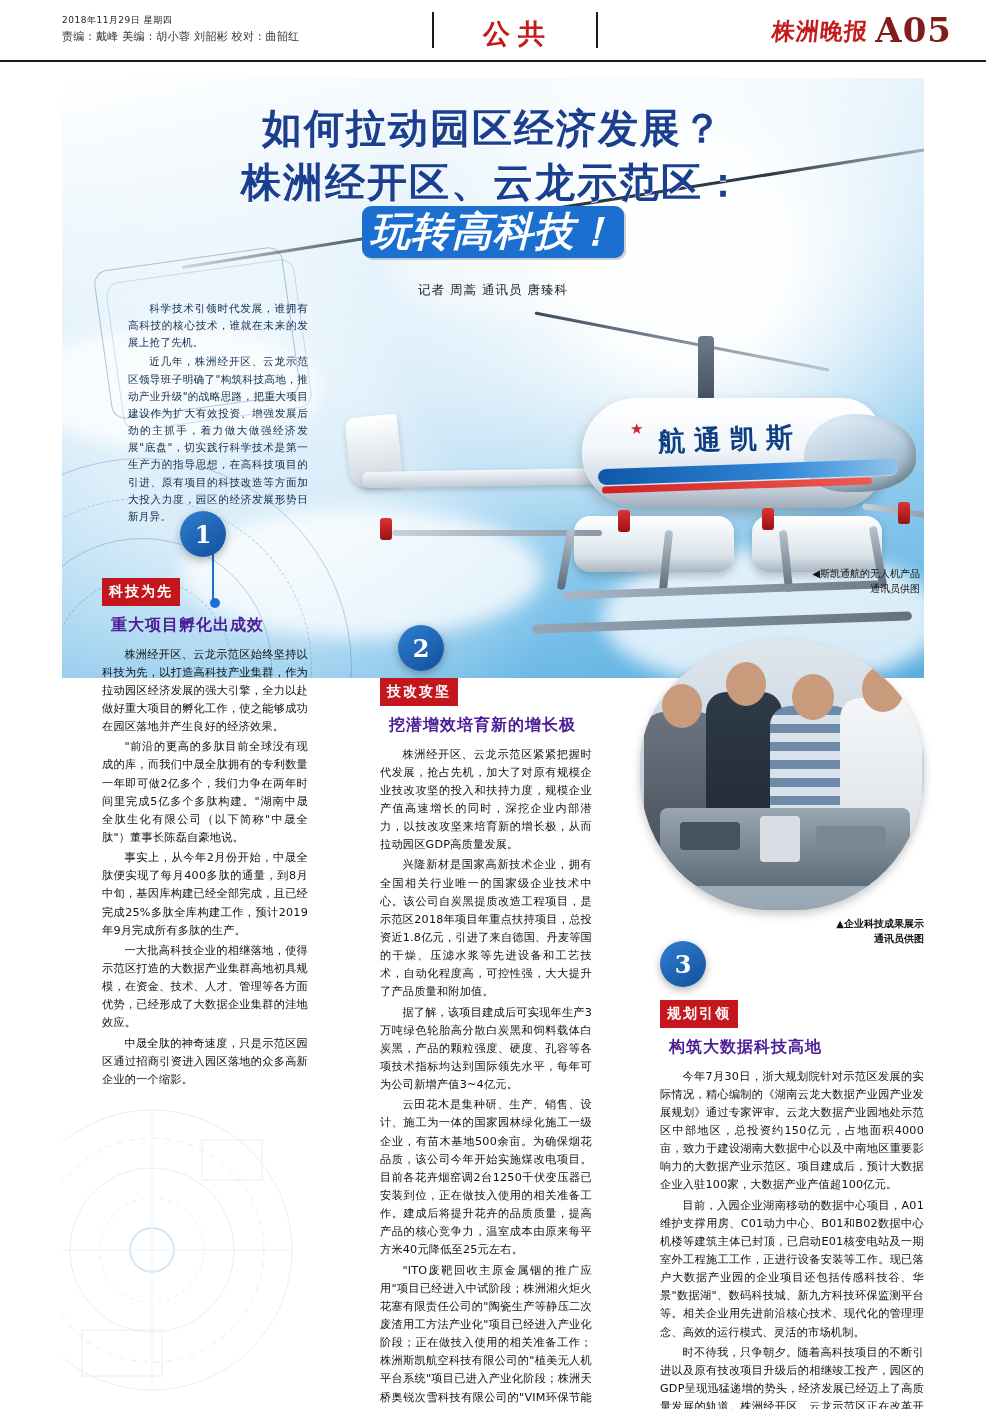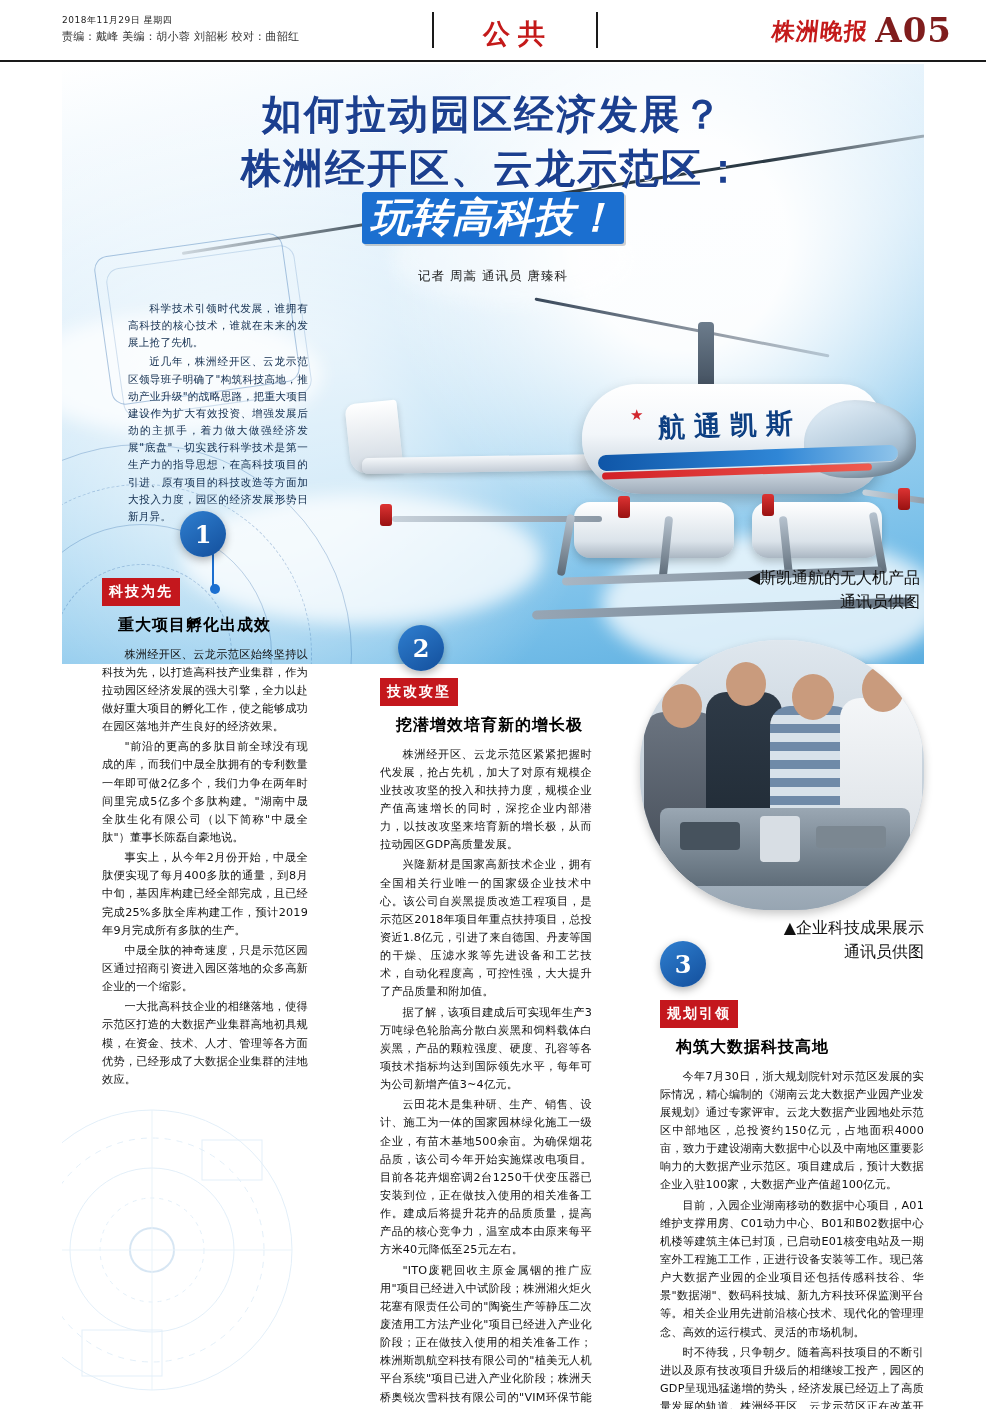--- a/index.html
+++ b/index.html
@@ -56,21 +56,21 @@
   }
   .mh-page {
     position:absolute; right:34px; top:10px;
     font-family:"DejaVu Serif","Liberation Serif",serif;
     font-size:34px; font-weight:bold; color:#7f1d1d;
     letter-spacing:1px;
   }
 
   
   .skyart {
-    position:absolute; left:62px; top:64px; width:862px; height:600px;
+    position:absolute; left:62px; top:78px; width:862px; height:600px;
     background:
       radial-gradient(circle at 72% 30%, rgba(255,255,255,.95) 0 14%, rgba(255,255,255,0) 40%),
       radial-gradient(circle at 22% 62%, rgba(255,255,255,.55) 0 16%, rgba(255,255,255,0) 46%),
       linear-gradient(168deg,#ffffff 0%,#eef7fd 18%,#cfe8f8 42%,#9fd2f0 66%,#74bde8 86%,#5aaddf 100%);
     overflow:hidden;
   }
   .cloud {
     position:absolute; border-radius:50%;
     background:rgba(255,255,255,.75); filter:blur(9px);
   }
@@ -90,21 +90,21 @@
     text-shadow:0 1px 0 #fff;
   }
   .title2row {
     margin-top:6px;
     display:flex; align-items:center; justify-content:center;
     font-weight:bold; font-size:40px; letter-spacing:2px; line-height:1.2;flex-direction:column;
   }
   .title2a { color:#1b3f8f; text-shadow:0 1px 0 #fff; }
   .title2b {
     color:#fff; background:#1b6fd0; padding:1px 8px 3px 8px;
-    border-radius:3px; font-style:italic; letter-spacing:1px;
+    border-radius:9px; font-style:italic; letter-spacing:1px;
     box-shadow:2px 2px 0 rgba(0,0,0,.18);
   }
   .byline {
     margin-top:24px; font-size:12.5px; color:#222; letter-spacing:1px;
   }
   .heli-body {
     left:520px; top:320px; width:300px; height:110px;
     border-radius:56px 40px 44px 60px/ 54px 40px 40px 54px;
     background:linear-gradient(180deg,#ffffff 0%,#f2f6fa 46%,#cfd9e2 78%,#9facba 100%);
     box-shadow:0 6px 14px rgba(0,0,0,.22);
@@ -225,42 +225,42 @@
   .machine {
     position:absolute; left:20px; top:168px; width:250px; height:78px;
     background:linear-gradient(180deg,#9aa7b3,#5f6d79);
     border-radius:8px;
   }
   .mach-detail {
     position:absolute; background:#46525d; border-radius:4px;
   }
 
   .caption {
-    position:absolute; font-size:16px; color:#111; line-height:1.5;
+    position:absolute; font-size:10px; color:#111; line-height:1.5;
     text-align:right; z-index:9;
   }
 
   
   .col {
     position:absolute;
     font-family:"DejaVu Sans","Liberation Sans",sans-serif;
     font-size:11.2px; line-height:1.62; color:#111;
     text-align:justify;
     letter-spacing:.2px;
   }
   .col p { margin:0 0 2px 0; text-indent:2em; }
   .seclabel {
     display:inline-block;
     background:#c4171d; color:#fff; font-weight:bold;
     font-size:14px; letter-spacing:2px; padding:2px 7px 3px 7px;
     margin-bottom:4px;
   }
   .sectitle {
-    font-size:16px; font-weight:bold; color:#000000; letter-spacing:1px;
-    margin:2px 0 8px 16px;
+    font-size:16px; font-weight:bold; color:#4c1d95; letter-spacing:1px;
+    margin:2px 0 8px 9px;
   }
   .colhead { margin-bottom:6px; }
 
   .bg-circuit {
     position:absolute; left:62px; top:1100px; width:260px; height:300px;
     opacity:.22; z-index:0; pointer-events:none;
   }
 </style>
 </head>
 <body>
@@ -359,21 +359,21 @@
 
     <div class="person" style="left:200px; top:58px; width:82px; height:186px; background:linear-gradient(180deg,#f4f6f8,#d7dde3);"></div>
     <div class="head" style="left:222px; top:26px; width:42px; height:46px;"></div>
 
     <div class="machine"></div>
     <div class="mach-detail" style="left:40px; top:182px; width:60px; height:28px;"></div>
     <div class="mach-detail" style="left:120px; top:176px; width:40px; height:46px; background:#d8dee4;"></div>
     <div class="mach-detail" style="left:176px; top:186px; width:70px; height:22px; background:#7b8791;"></div>
   </div>
 
-  <div class="caption" style="left:690px; top:916px; width:234px;">
+  <div class="caption" style="left:690px; top:916px; width:234px;font-weight:bold;">
     <div>▲企业科技成果展示</div>
     <div>通讯员供图</div>
   </div>
 
   <div class="bg-circuit">
     <svg width="260" height="300" viewBox="0 0 260 300">
       <circle cx="90" cy="150" r="140" fill="none" stroke="#7fb6e2" stroke-width="1"></circle>
       <circle cx="90" cy="150" r="112" fill="none" stroke="#7fb6e2" stroke-width="1" stroke-dasharray="6 6"></circle>
       <circle cx="90" cy="150" r="82" fill="none" stroke="#7fb6e2" stroke-width="1"></circle>
       <circle cx="90" cy="150" r="52" fill="none" stroke="#7fb6e2" stroke-width="1" stroke-dasharray="4 5"></circle>
@@ -389,22 +389,22 @@
   <div class="numcircle" style="left:660px; top:941px;">3</div>
 
   <div class="col" style="left:102px; top:578px; width:206px;">
     <div class="colhead">
       <span class="seclabel">科技为先</span>
       <div class="sectitle">重大项目孵化出成效</div>
     </div>
     <p>株洲经开区、云龙示范区始终坚持以科技为先，以打造高科技产业集群，作为拉动园区经济发展的强大引擎，全力以赴做好重大项目的孵化工作，使之能够成功在园区落地并产生良好的经济效果。</p>
     <p>"前沿的更高的多肽目前全球没有现成的库，而我们中晟全肽拥有的专利数量一年即可做2亿多个，我们力争在两年时间里完成5亿多个多肽构建。"湖南中晟全肽生化有限公司（以下简称"中晟全肽"）董事长陈磊自豪地说。</p>
     <p>事实上，从今年2月份开始，中晟全肽便实现了每月400多肽的通量，到8月中旬，基因库构建已经全部完成，且已经完成25%多肽全库构建工作，预计2019年9月完成所有多肽的生产。</p>
+    <p>一大批高科技企业的相继落地，使得示范区打造的大数据产业集群高地初具规模，在资金、技术、人才、管理等各方面优势，已经形成了大数据企业集群的洼地效应。</p>
     <p>中晟全肽的神奇速度，只是示范区园区通过招商引资进入园区落地的众多高新企业的一个缩影。</p>
-    <p>一大批高科技企业的相继落地，使得示范区打造的大数据产业集群高地初具规模，在资金、技术、人才、管理等各方面优势，已经形成了大数据企业集群的洼地效应。</p>
   </div>
 
   <div class="col" style="left:380px; top:678px; width:212px;">
     <div class="colhead">
       <span class="seclabel">技改攻坚</span>
       <div class="sectitle">挖潜增效培育新的增长极</div>
     </div>
     <p>株洲经开区、云龙示范区紧紧把握时代发展，抢占先机，加大了对原有规模企业技改攻坚的投入和扶持力度，规模企业产值高速增长的同时，深挖企业内部潜力，以技改攻坚来培育新的增长极，从而拉动园区GDP高质量发展。</p>
     <p>兴隆新材是国家高新技术企业，拥有全国相关行业唯一的国家级企业技术中心。该公司自炭黑提质改造工程项目，是示范区2018年项目年重点扶持项目，总投资近1.8亿元，引进了来自德国、丹麦等国的干燥、压滤水浆等先进设备和工艺技术，自动化程度高，可控性强，大大提升了产品质量和附加值。</p>
     <p>据了解，该项目建成后可实现年生产3万吨绿色轮胎高分散白炭黑和饲料载体白炭黑，产品的颗粒强度、硬度、孔容等各项技术指标均达到国际领先水平，每年可为公司新增产值3~4亿元。</p>

